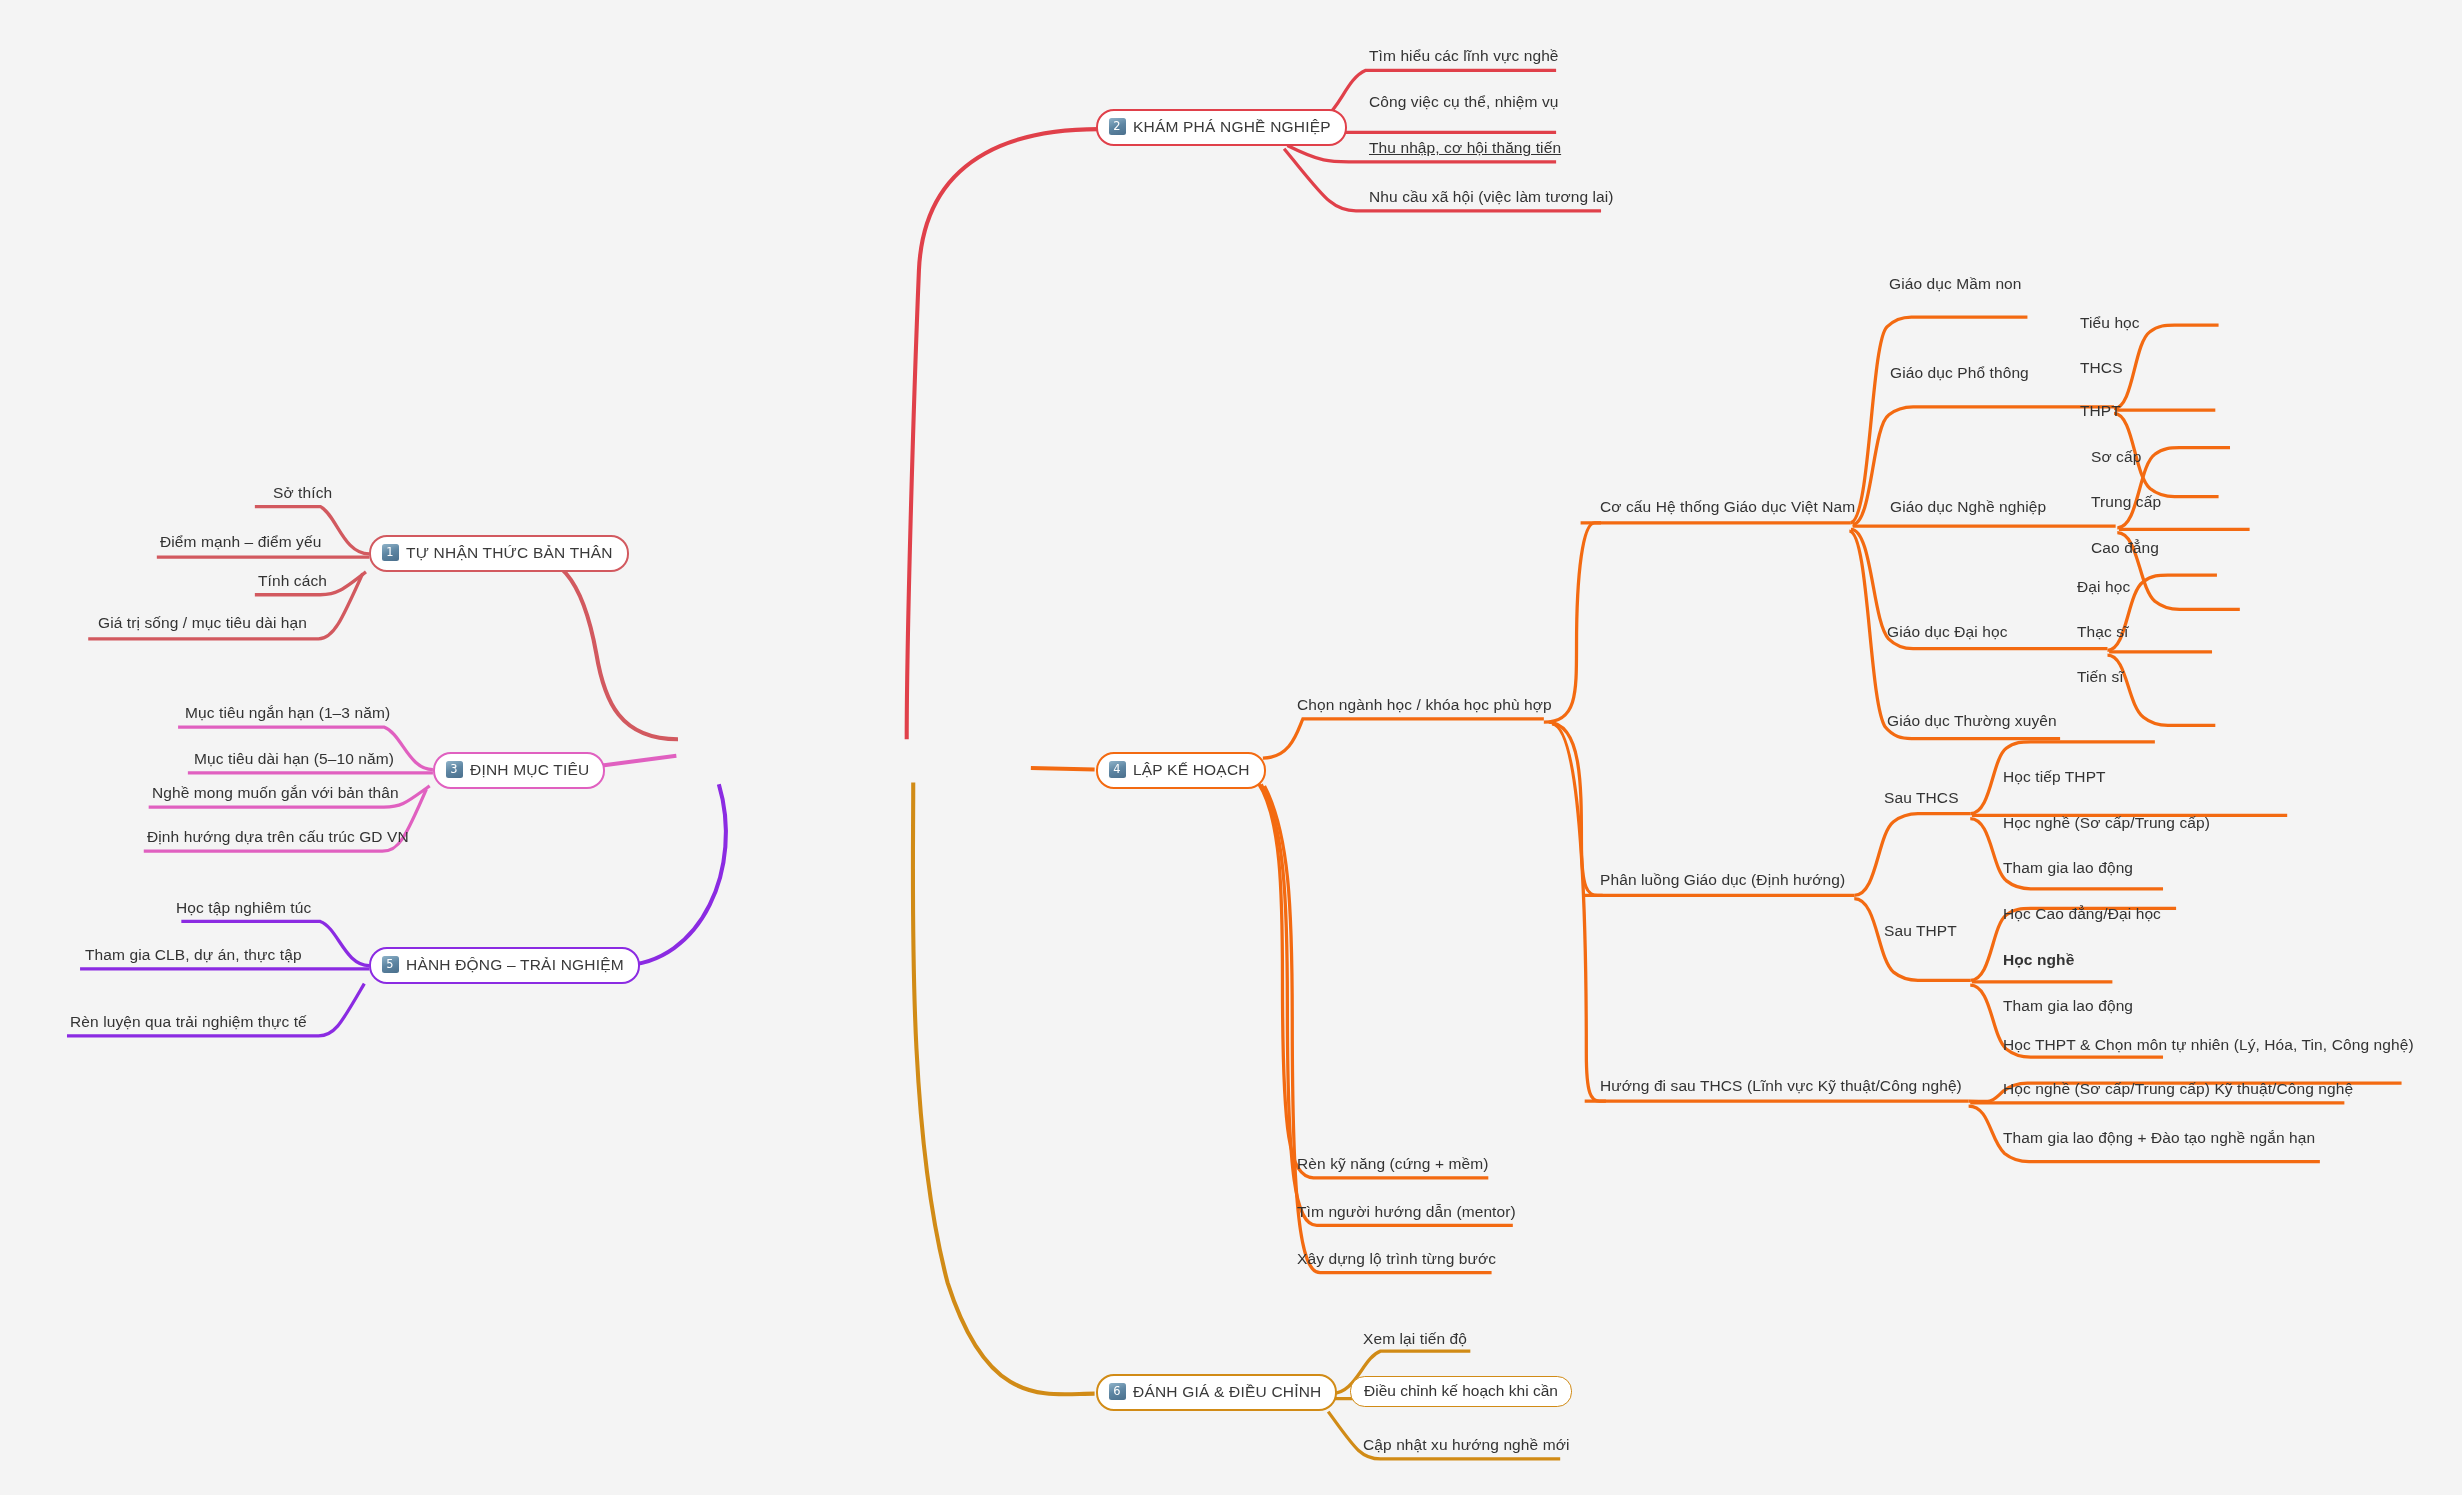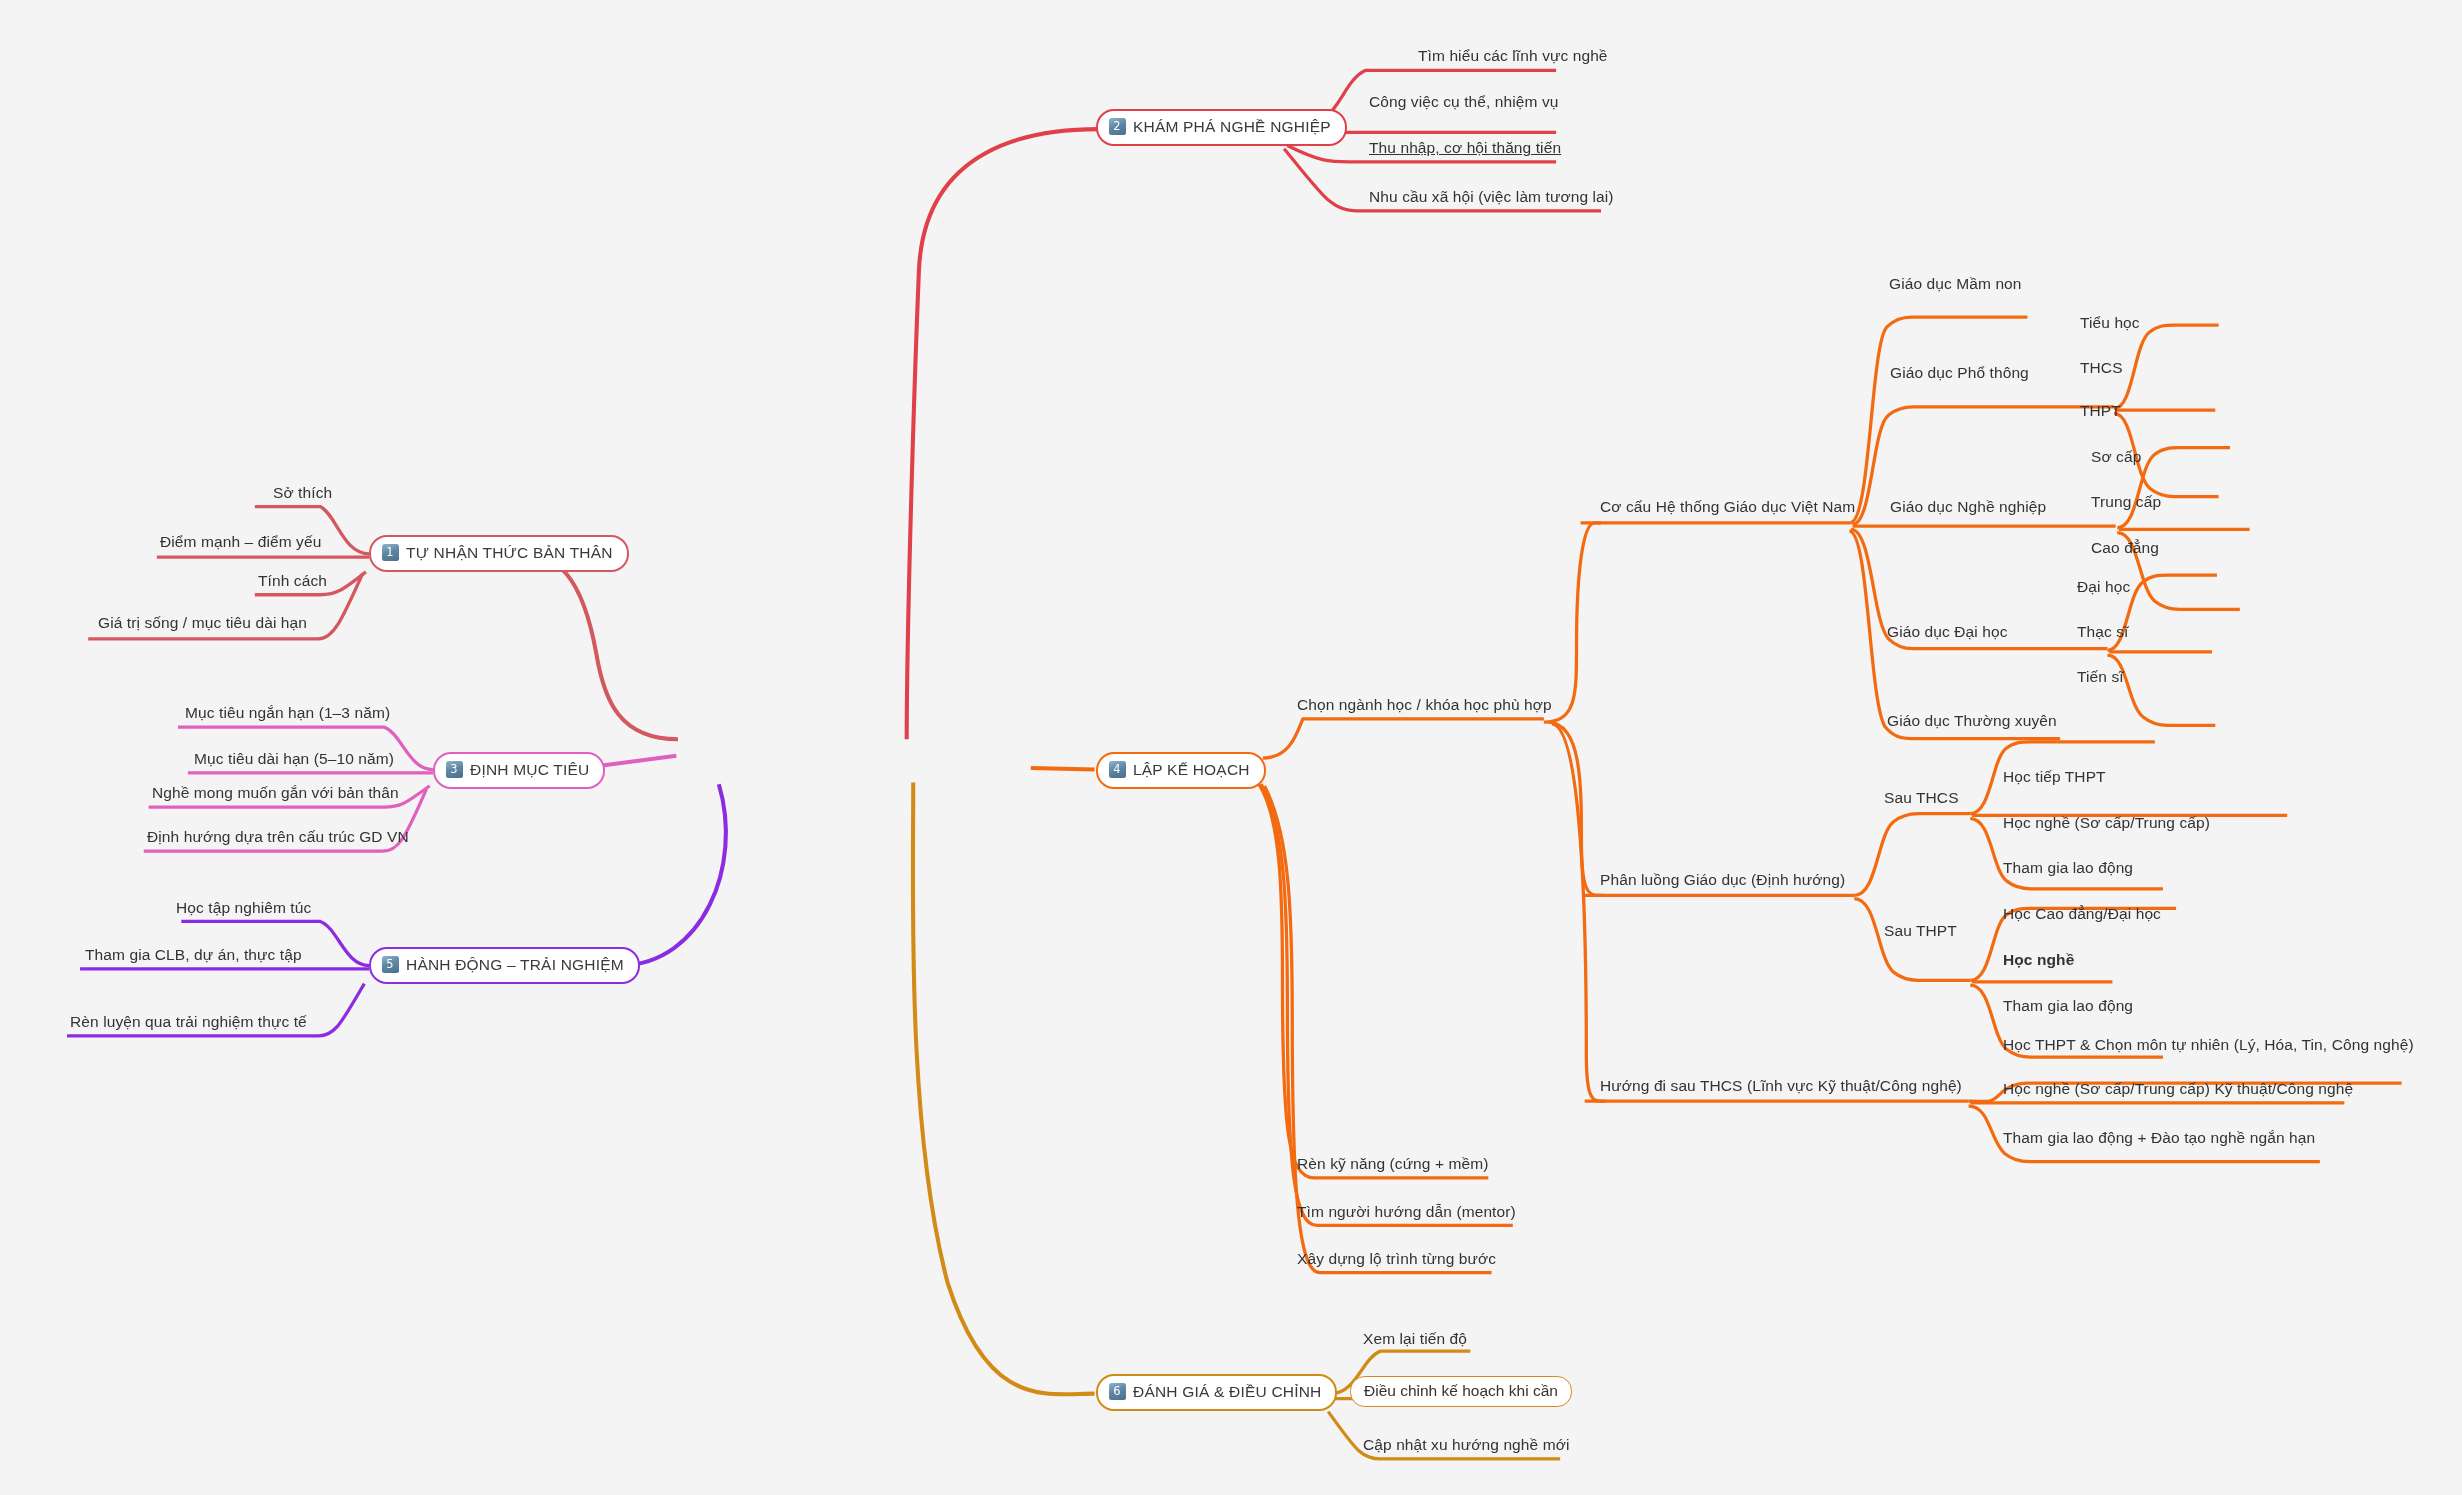--- a/index.html
+++ b/index.html
@@ -175,21 +175,21 @@
   </div>
   <div class="leaf" style="left:273px;top:484px;">Sở thích</div>
   <div class="leaf" style="left:160px;top:533px;">Điểm mạnh – điểm yếu</div>
   <div class="leaf" style="left:258px;top:572px;">Tính cách</div>
   <div class="leaf" style="left:98px;top:614px;">Giá trị sống / mục tiêu dài hạn</div>
 
   <div class="branch-node" style="left:1096px;top:109px;border-color:#e0404a;">
     <span class="badge">2</span>
     <span>KHÁM PHÁ NGHỀ NGHIỆP</span>
   </div>
-  <div class="leaf" style="left:1418px;top:47px;">Tìm hiểu các lĩnh vực nghề</div>
+  <div class="leaf" style="left:1369px;top:47px;">Tìm hiểu các lĩnh vực nghề</div>
   <div class="leaf" style="left:1369px;top:93px;">Công việc cụ thể, nhiệm vụ</div>
   <div class="leaf" style="left:1369px;top:139px;text-decoration:underline;">Thu nhập, cơ hội thăng tiến</div>
   <div class="leaf" style="left:1369px;top:188px;">Nhu cầu xã hội (việc làm tương lai)</div>
 
   <div class="branch-node" style="left:433px;top:752px;border-color:#e060c0;">
     <span class="badge">3</span>
     <span>ĐỊNH MỤC TIÊU</span>
   </div>
   <div class="leaf" style="left:185px;top:704px;">Mục tiêu ngắn hạn (1–3 năm)</div>
   <div class="leaf" style="left:194px;top:750px;">Mục tiêu dài hạn (5–10 năm)</div>

